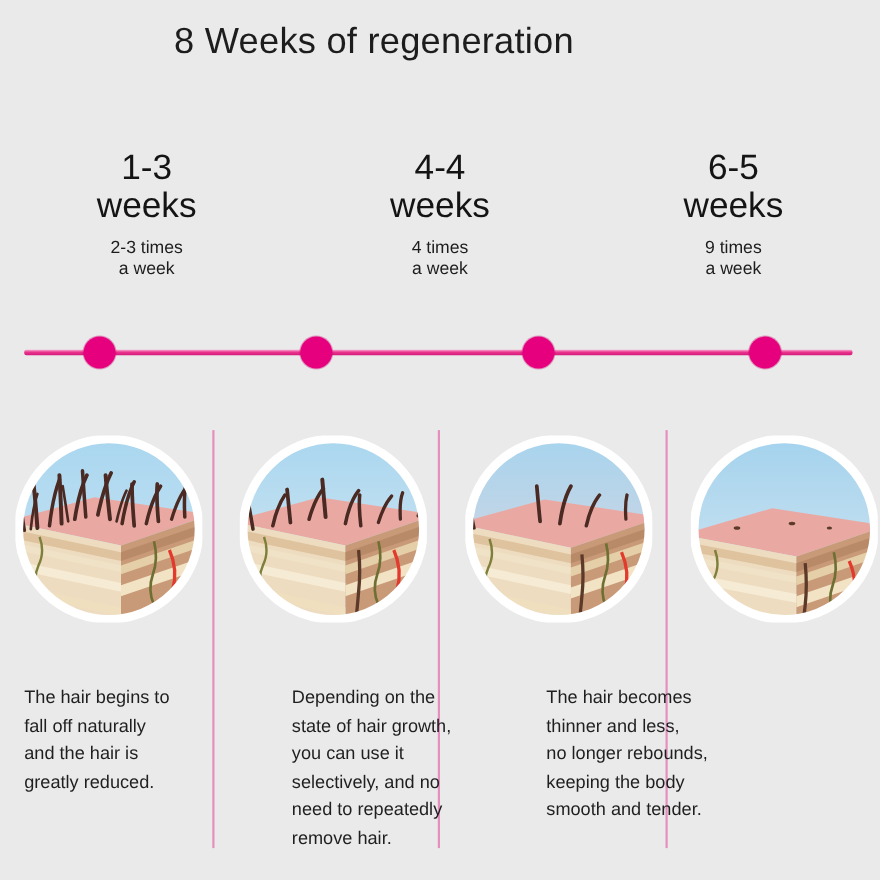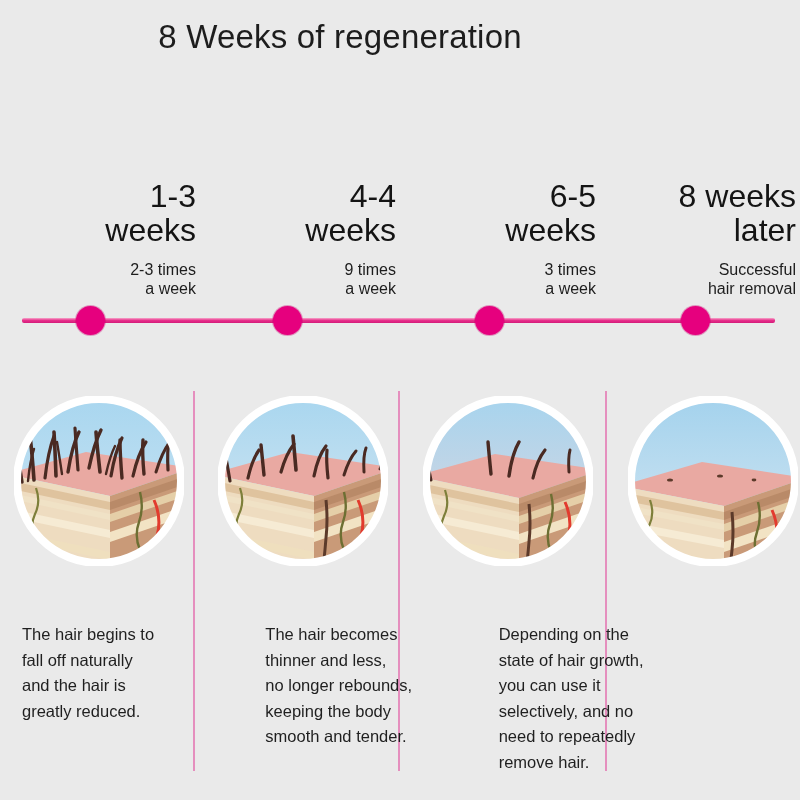--- a/index.html
+++ b/index.html
@@ -33,24 +33,23 @@
   .headings {
     position: absolute;
     top: 136px;
     left: 0;
     width: 800px;
     height: 165px;
     display: flex;
   }
   .head-col {
     flex: 1 1 0;
-    text-align: right;
+    text-align: center;
     padding: 0 4px;
     box-sizing: border-box;
-    margin-top: 44px;
   }
   .head-col .period {
     font-size: 32px;
     line-height: 1.06;
     font-weight: 400;
     color: #141414;
     white-space: pre-line;
   }
   .head-col .freq {
     margin-top: 12px;
@@ -141,34 +140,28 @@
 <div class="headings">
   <div class="head-col">
     <div class="period">1-3
 weeks</div>
     <div class="freq">2-3 times
 a week</div>
   </div>
   <div class="head-col">
     <div class="period">4-4
 weeks</div>
-    <div class="freq">9 times
+    <div class="freq">4 times
 a week</div>
   </div>
   <div class="head-col">
     <div class="period">6-5
 weeks</div>
-    <div class="freq">3 times
+    <div class="freq">9 times
 a week</div>
-  </div>
-  <div class="head-col">
-    <div class="period">8 weeks
-later</div>
-    <div class="freq">Successful
-hair removal</div>
   </div>
 </div>
 
 <div class="timeline"></div>
 <div class="dot" style="left:90px"></div>
 <div class="dot" style="left:287px"></div>
 <div class="dot" style="left:489px"></div>
 <div class="dot" style="left:695px"></div>
 
 <div class="divider" style="left:193px"></div>
@@ -356,24 +349,24 @@
     </svg>
   </div>
 
 </div>
 
 <div class="descs">
   <div class="desc-col d0">The hair begins to
 fall off naturally
 and the hair is
 greatly reduced.</div>
-  <div class="desc-col d2">The hair becomes
-thinner and less,
-no longer rebounds,
-keeping the body
-smooth and tender.</div>
   <div class="desc-col d3">Depending on the
 state of hair growth,
 you can use it
 selectively, and no
 need to repeatedly
 remove hair.</div>
+  <div class="desc-col d2">The hair becomes
+thinner and less,
+no longer rebounds,
+keeping the body
+smooth and tender.</div>
 </div>
 
 </body></html>

